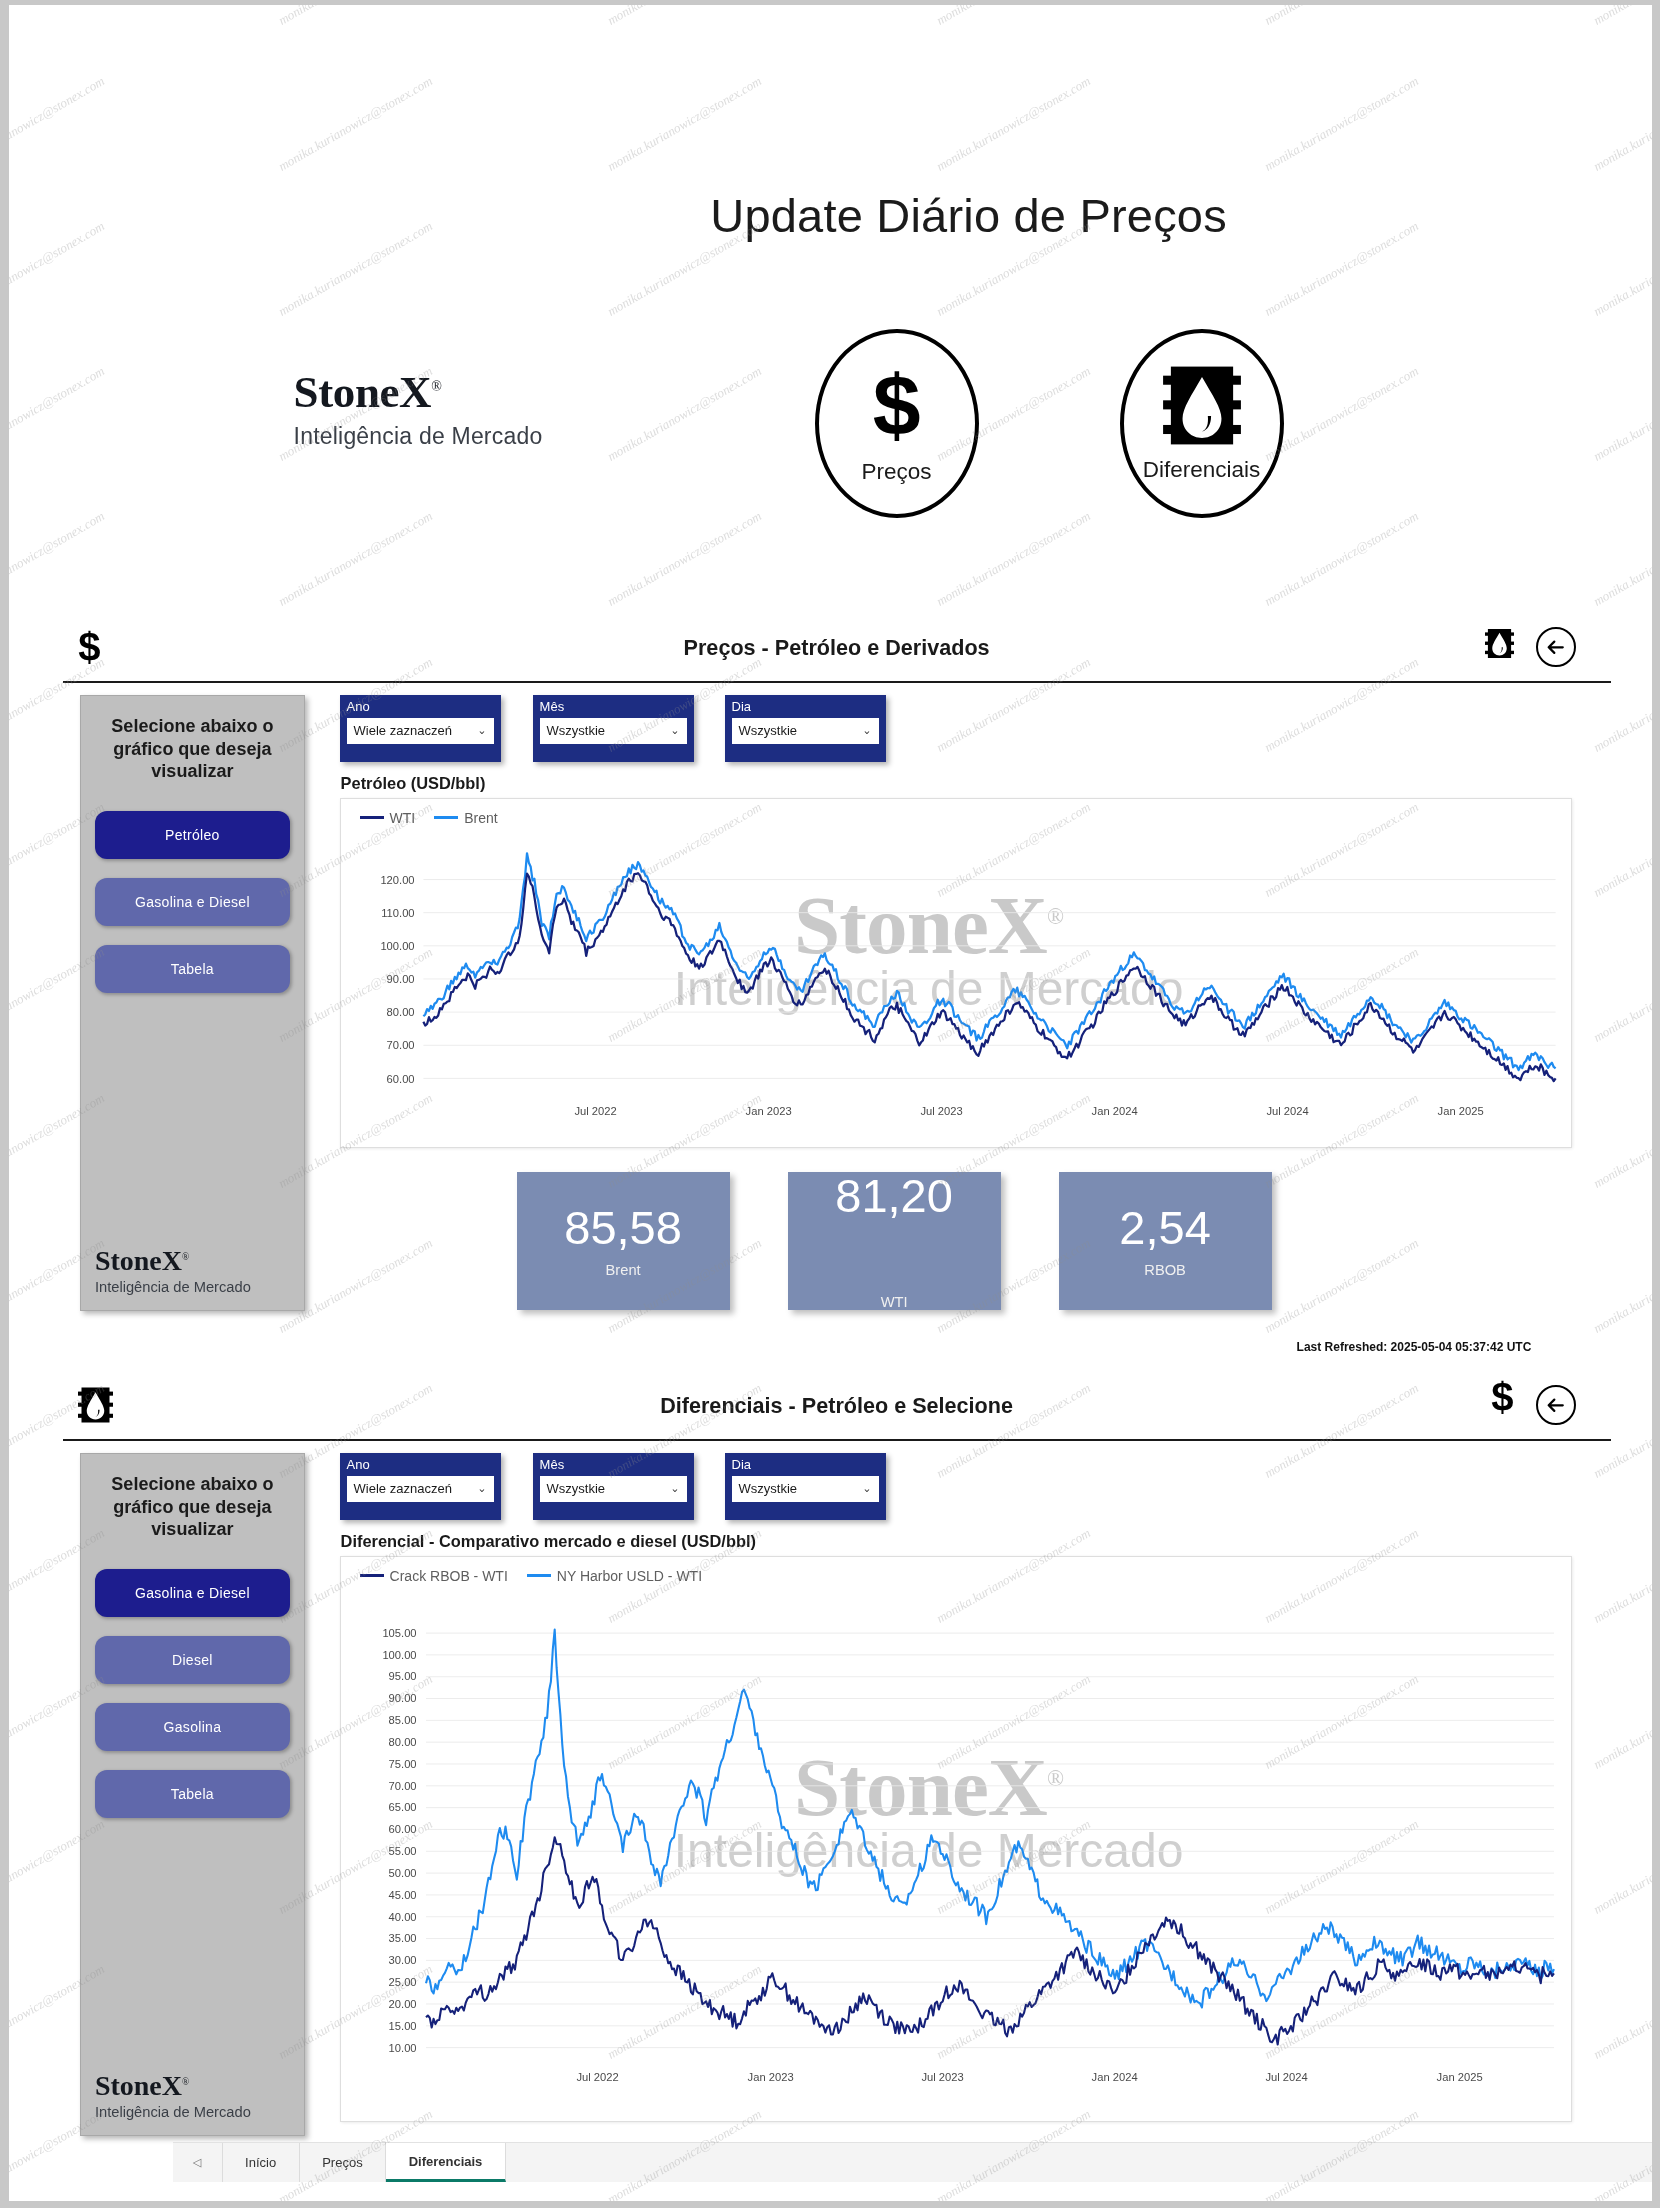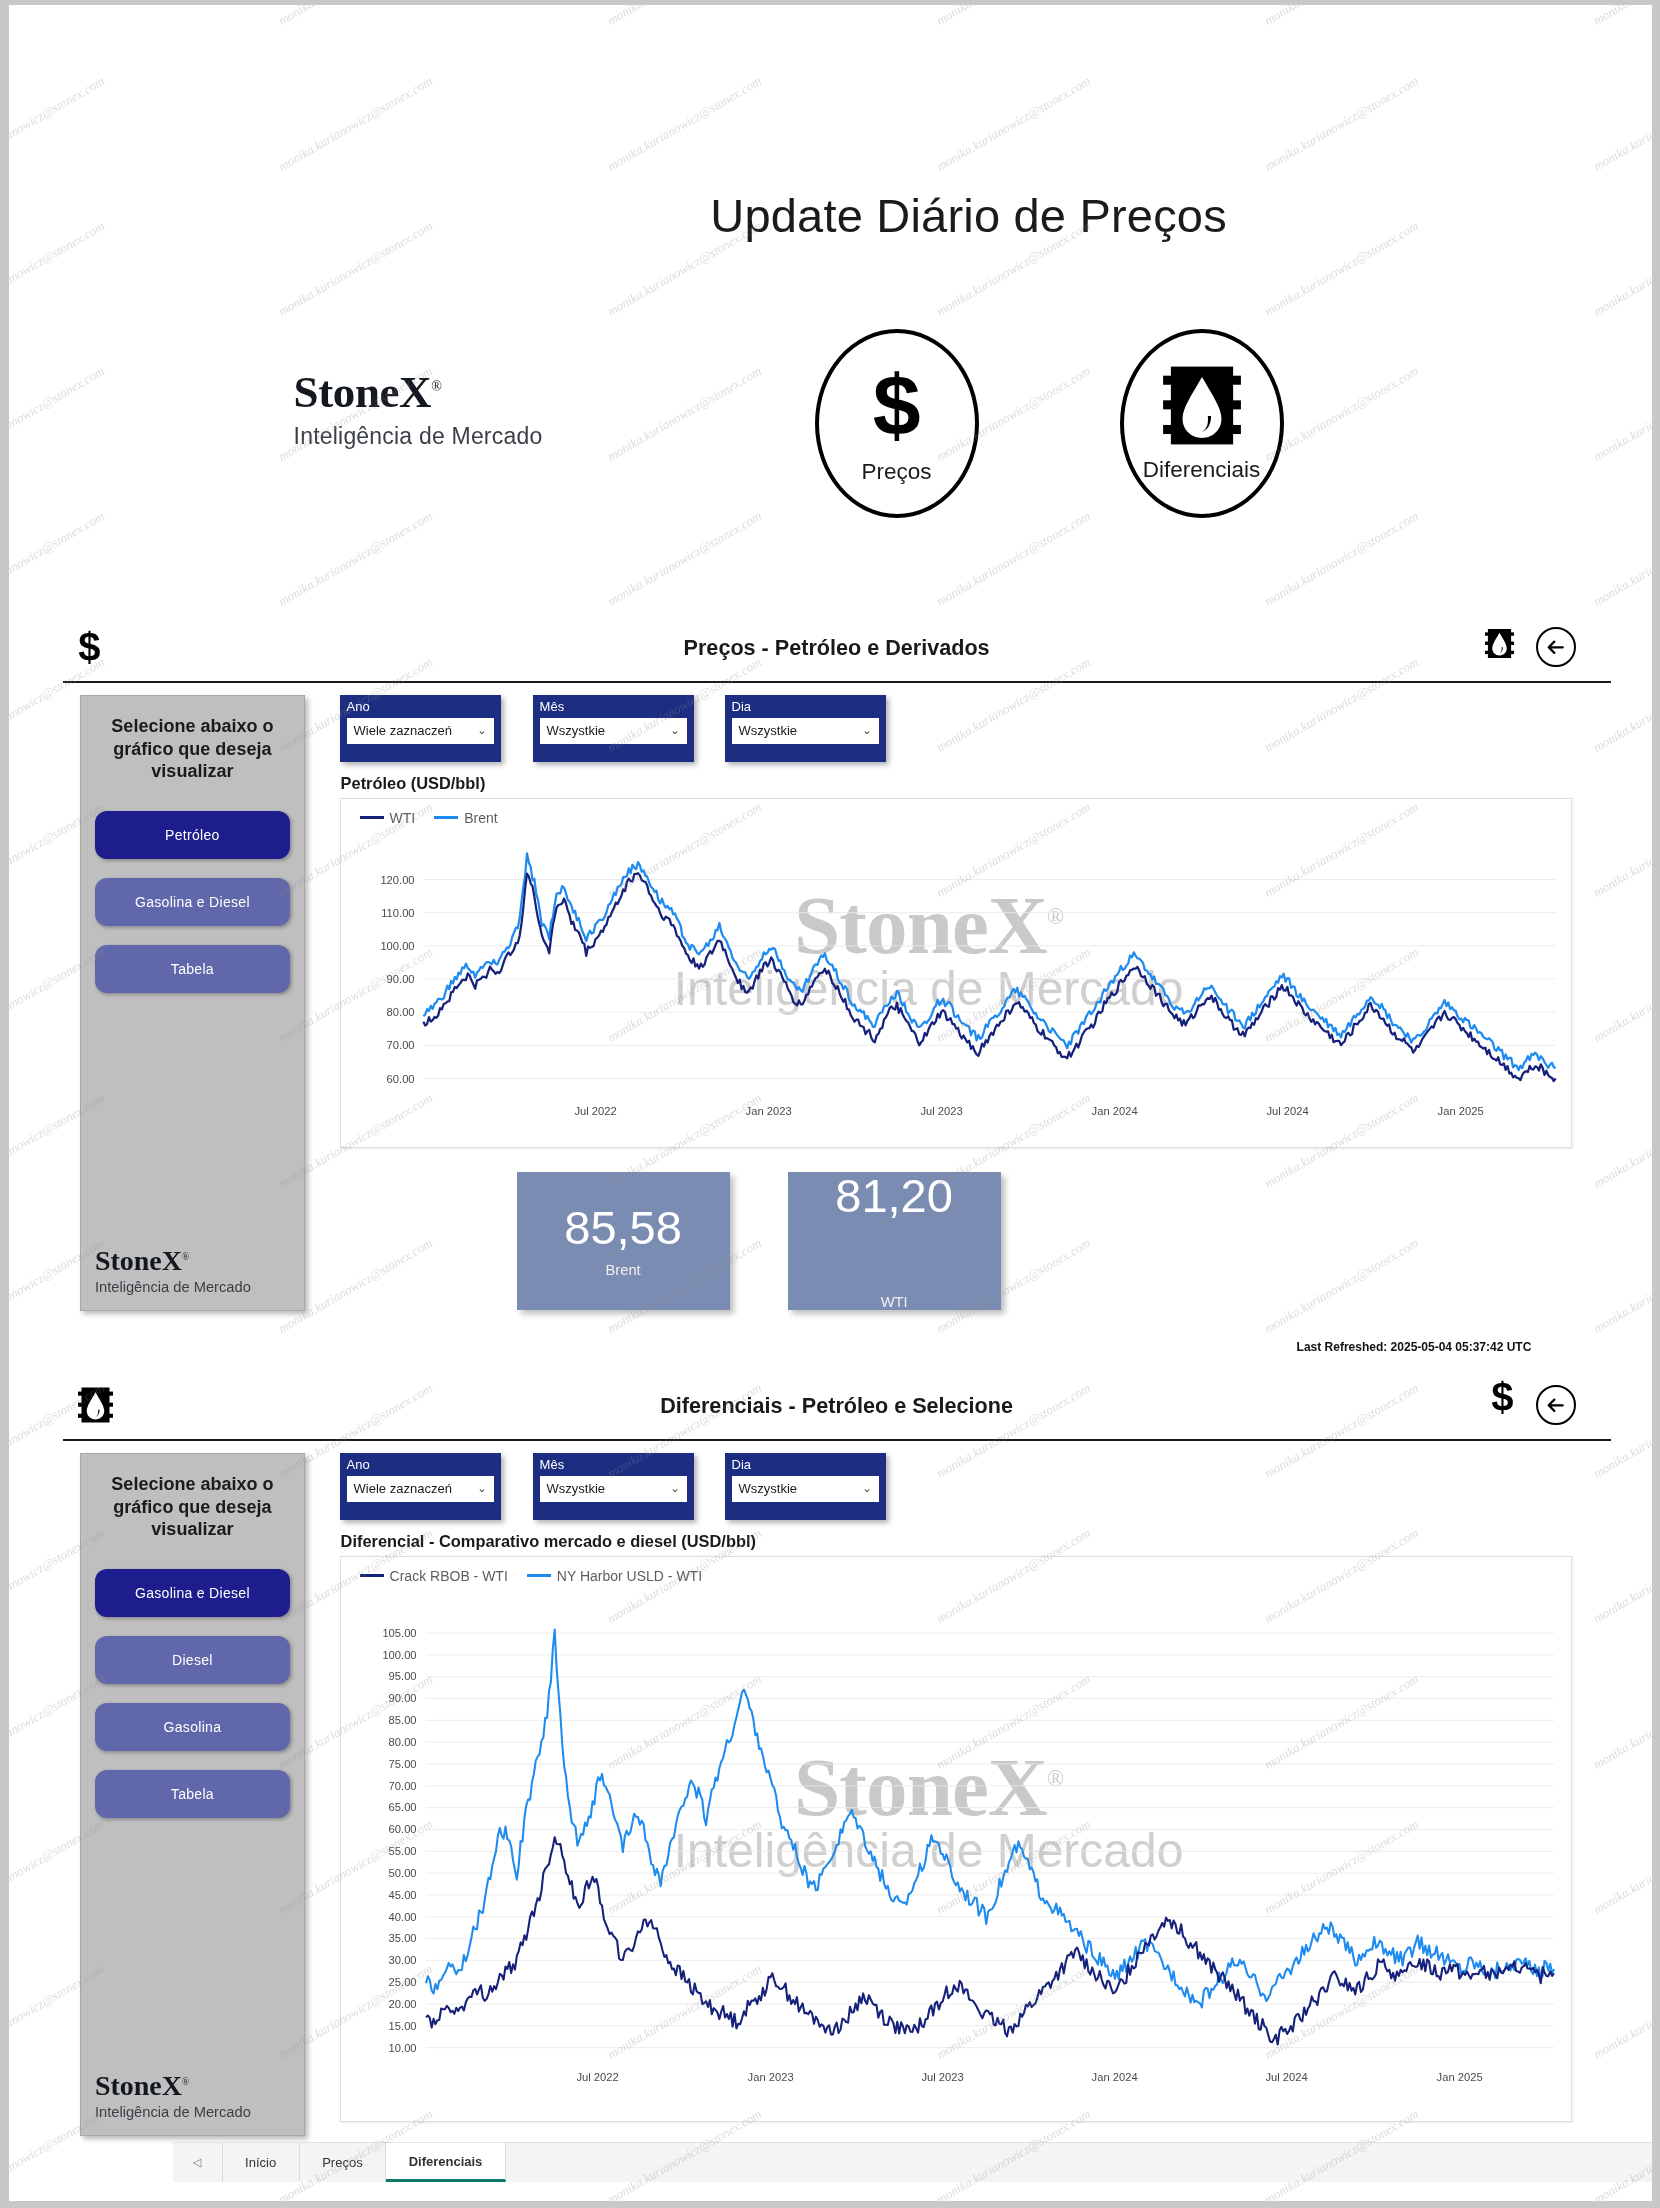--- a/index.html
+++ b/index.html
@@ -451,20 +451,24 @@
             </svg></div>
       </div>
 
       <div class="kpi" style="left:454px; top:489px;">
         <div class="v">85,58</div>
         <div class="l">Brent</div>
       </div>
       <div class="kpi" style="left:725px; top:489px;justify-content:space-between;">
         <div class="v">81,20</div>
         <div class="l">WTI</div>
+      </div>
+      <div class="kpi" style="left:996px; top:489px;">
+        <div class="v">2,54</div>
+        <div class="l">RBOB</div>
       </div>
 
       <div class="refreshed" style="left:1228px; top:657px;margin-left:6px;">Last Refreshed: 2025-05-04 05:37:42 UTC</div>
     </div>
   </div>
 
   <div class="section" style="top:1368px;">
     <div class="sec-head">
       <div class="sec-icon-left">
         <svg width="35" height="40" viewBox="0 0 60 64">

